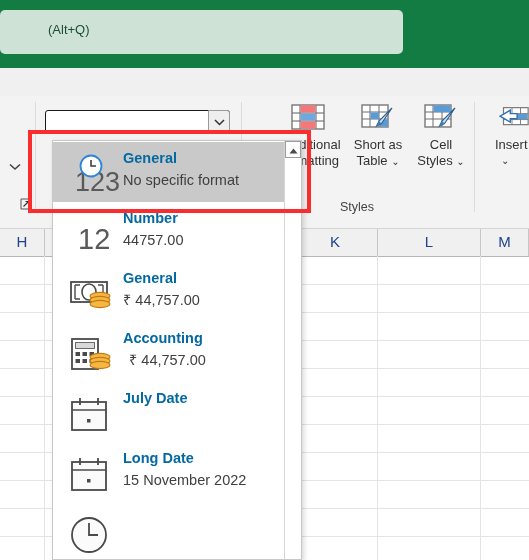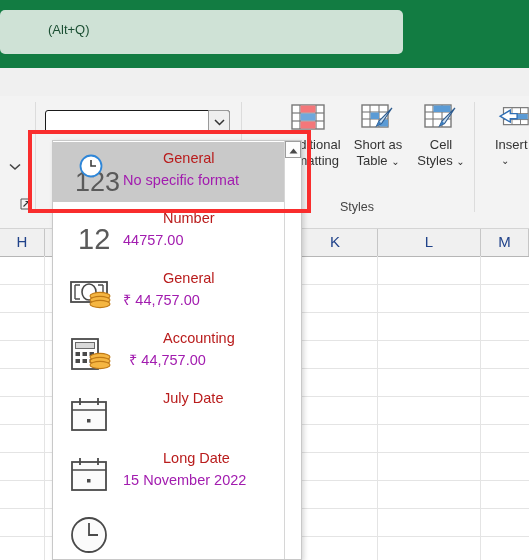--- a/index.html
+++ b/index.html
@@ -102,26 +102,25 @@
   .dd-item{
     position:absolute;left:0;width:232px;height:60px;
     box-sizing:border-box;
   }
   .dd-item.selected{background:#c9c9c9;}
   .dd-icon{
     position:absolute;left:14px;top:11px;width:56px;height:44px;
   }
   .dd-text{position:absolute;left:70px;top:6px;width:160px;}
   .dd-title{
-    font-size:14.5px;font-weight:normal;color:#b91c1c;line-height:21px;
+    font-size:14.5px;font-weight:bold;color:#0369a1;line-height:21px;
     letter-spacing:0px;
-    margin-left:40px;
   }
   .dd-sub{
-    font-size:14.5px;color:#a21caf;line-height:23px;text-align:right;
+    font-size:14.5px;color:#404040;line-height:23px;text-align:right;
   }
   
   .dd-scroll{
     position:absolute;right:0;top:0;width:17px;height:418px;
     background:#ffffff;border-left:1px solid #d6d6d6;box-sizing:border-box;
   }
   .dd-scroll-up{
     position:absolute;left:0;top:0;width:16px;height:17px;
     background:#fdfdfd;border:1px solid #9d9d9d;box-sizing:border-box;
   }

